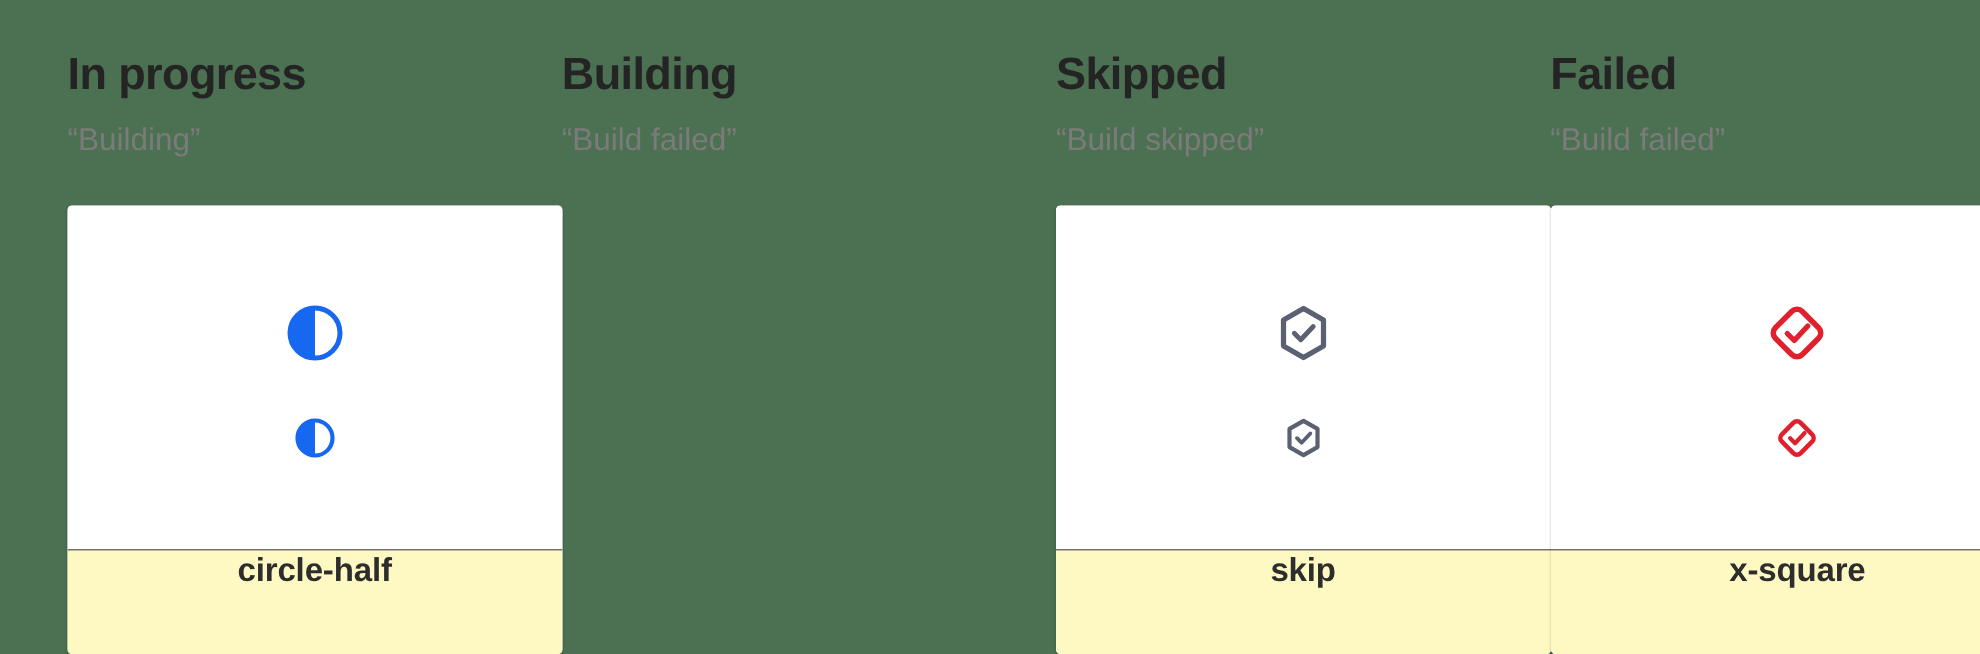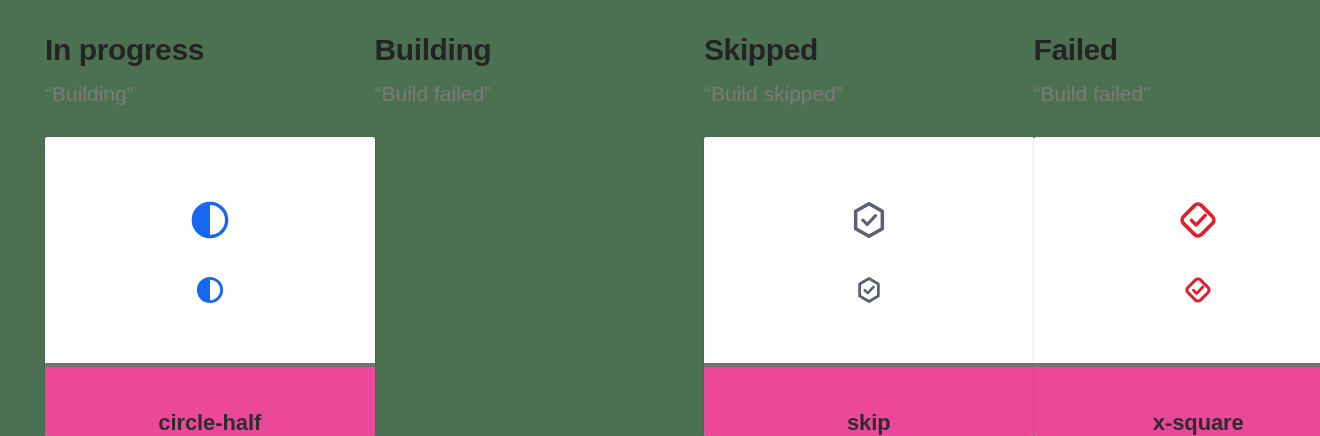--- a/index.html
+++ b/index.html
@@ -92,25 +92,25 @@
     align-items: center;
     justify-content: center;
     line-height: 0;
   }
   .icon-slot.lg { width: 44px; height: 44px; }
   .icon-slot.sm { width: 32px; height: 32px; }
 
   .icon-slot svg { display: block; }
 
   .card-footer {
-    background: #ec4899;
-    border-top: 4px solid #737373;
+    background: #fef9c3;
+    border-top: 1px solid #737373;
     height: 69px;
     display: flex;
-    align-items: flex-end;
+    align-items: flex-start;
     justify-content: center;
     flex: 0 0 auto;
   }
 
   .card-label {
     font-size: 22px;
     font-weight: bold;
     color: #2d2d2d;
     letter-spacing: -0.1px;
     white-space: nowrap;

